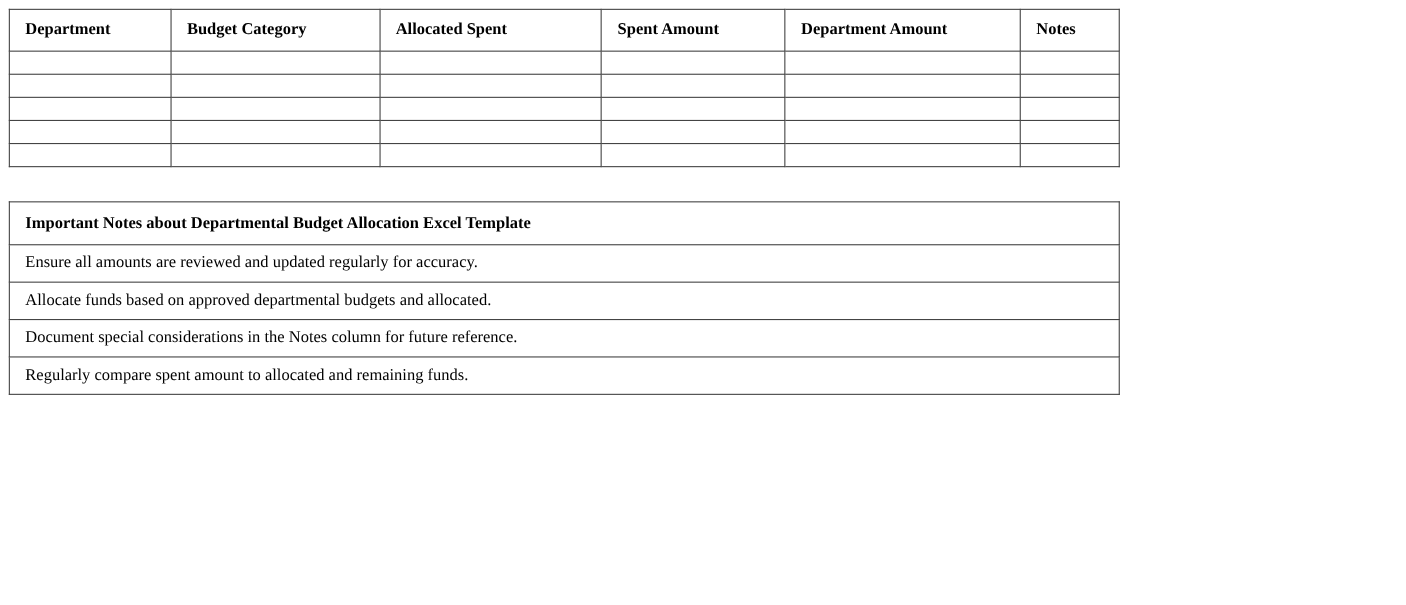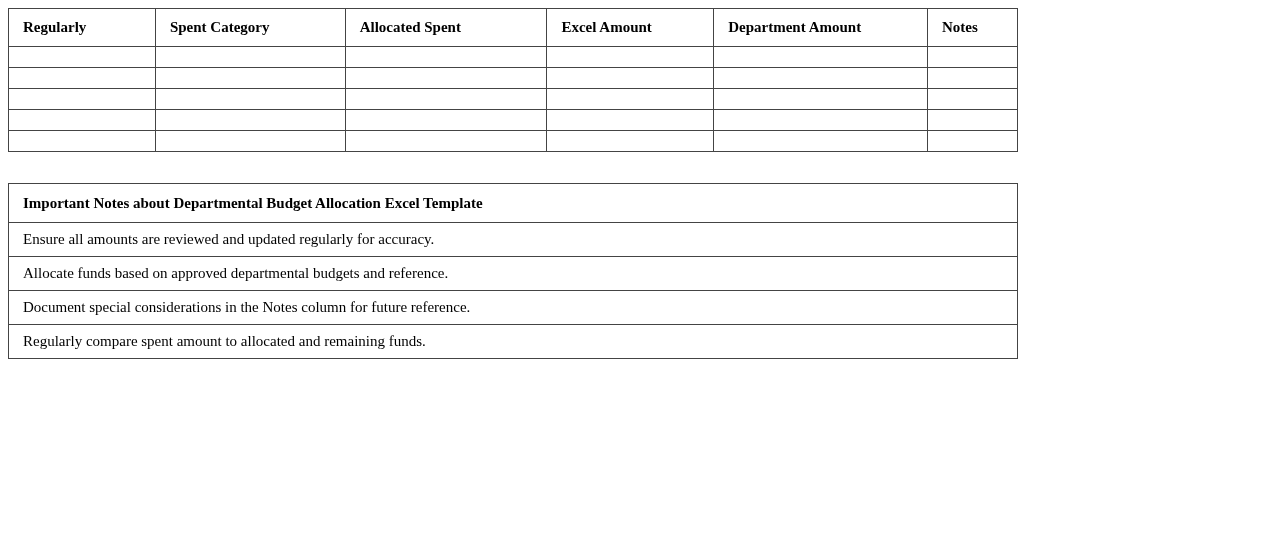--- a/index.html
+++ b/index.html
@@ -20,24 +20,24 @@
   <colgroup>
     <col style="width:147px">
       <col style="width:190px">
       <col style="width:202px">
       <col style="width:167px">
       <col style="width:214px">
       <col style="width:90px">
   </colgroup>
   <thead>
     <tr>
-      <th>Regularly</th>
-      <th>Spent Category</th>
+      <th>Department</th>
+      <th>Budget Category</th>
       <th>Allocated Spent</th>
-      <th>Excel Amount</th>
+      <th>Spent Amount</th>
       <th>Department Amount</th>
       <th>Notes</th>
     </tr>
   </thead>
   <tbody>
     <tr>
       <td></td>
       <td></td>
       <td></td>
       <td></td>
@@ -83,21 +83,21 @@
   <thead>
     <tr>
       <th>Important Notes about Departmental Budget Allocation Excel Template</th>
     </tr>
   </thead>
   <tbody>
     <tr>
         <td>Ensure all amounts are reviewed and updated regularly for accuracy.</td>
       </tr>
     <tr>
-        <td>Allocate funds based on approved departmental budgets and reference.</td>
+        <td>Allocate funds based on approved departmental budgets and allocated.</td>
       </tr>
     <tr>
         <td>Document special considerations in the Notes column for future reference.</td>
       </tr>
     <tr>
         <td>Regularly compare spent amount to allocated and remaining funds.</td>
       </tr>
   </tbody>
 </table>
 

